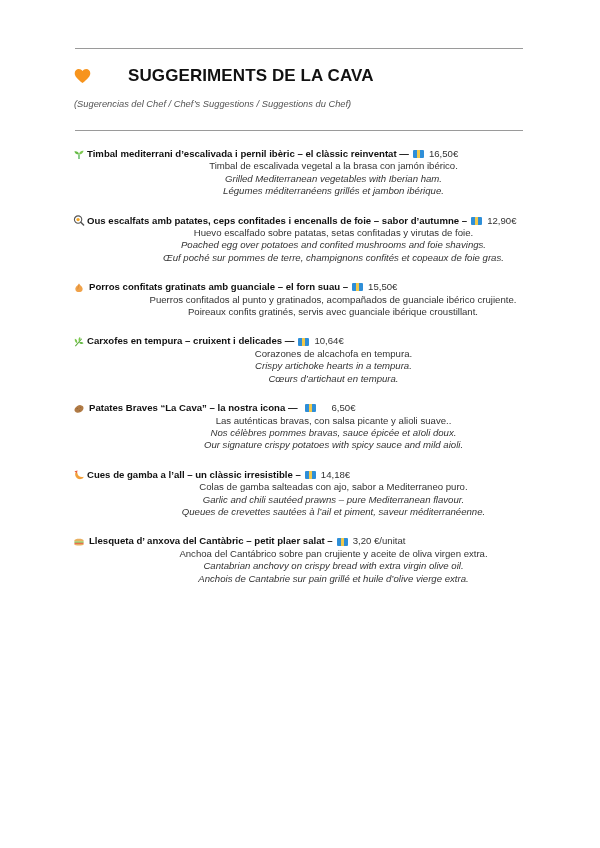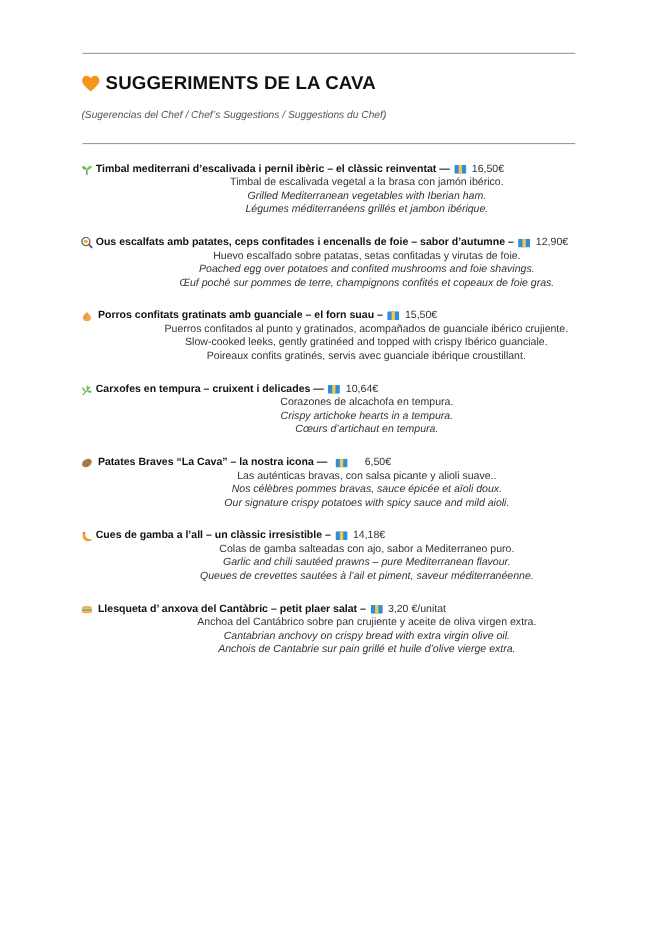--- a/index.html
+++ b/index.html
@@ -10,21 +10,21 @@
     }
     .rule {
       position: absolute; left: 75px; width: 448px; height: 0;
       border-top: 1.3px solid #9a9a9a;
     }
     .rule.top { top: 48px; }
     .rule.mid { top: 130px; }
     .title {
       position: absolute; left: 74px; top: 66px;
       font-size: 17px; font-weight: bold; color: #111; letter-spacing: 0.1px;
-      display: flex; align-items: center; white-space: nowrap;
+      display: flex; align-items: center; white-space: nowrap; gap: 32px;
     }
     .heart {
       display: inline-block; width: 17px; height: 16px; margin-right: 5px; position: relative; top: 0px;
     }
     .subtitle {
       position: absolute; left: 74px; top: 99px;
       font-size: 9.3px; font-style: italic; color: #555;
       white-space: nowrap;
     }
     .items { position: absolute; left: 73px; top: 148px; width: 520px; }
@@ -111,21 +111,20 @@
       <span>Porros confitats gratinats amb guanciale – el forn suau –</span>
       <span class="price">
         <svg class="euro-ico" viewBox="0 0 11 8">
             <rect x="0" y="0" width="11" height="8" rx="1" fill="#2f8fd8"></rect>
             <rect x="4" y="0" width="3" height="8" fill="#f2c94c"></rect>
           </svg>
         <span>15,50€</span>
       </span>
     </div>
     <div class="line noindent">Puerros confitados al punto y gratinados, acompañados de guanciale ibérico crujiente.</div>
-    <div class="line noindent">Slow-cooked leeks, gently gratinéed and topped with crispy Ibérico guanciale.</div>
     <div class="line noindent">Poireaux confits gratinés, servis avec guanciale ibérique croustillant.</div>
   </div>
 
   <div class="item">
     <div class="item-title">
       <svg class="ico" viewBox="0 0 12 12">
         <path d="M2 11 L9 3" stroke="#5aa83c" stroke-width="1.1"></path>
         <path d="M4 8 C2 7 1 5 1.5 3 C3.5 3.5 4.5 5.5 4 8 Z" fill="#7cc84e"></path>
         <path d="M6 6 C5 4 5.5 2 7 1 C8.2 2.5 7.8 4.5 6 6 Z" fill="#7cc84e"></path>
         <path d="M6 7 C8 6 10 6.5 11 8 C9.5 9.2 7.5 9 6 7 Z" fill="#66bb46"></path>

